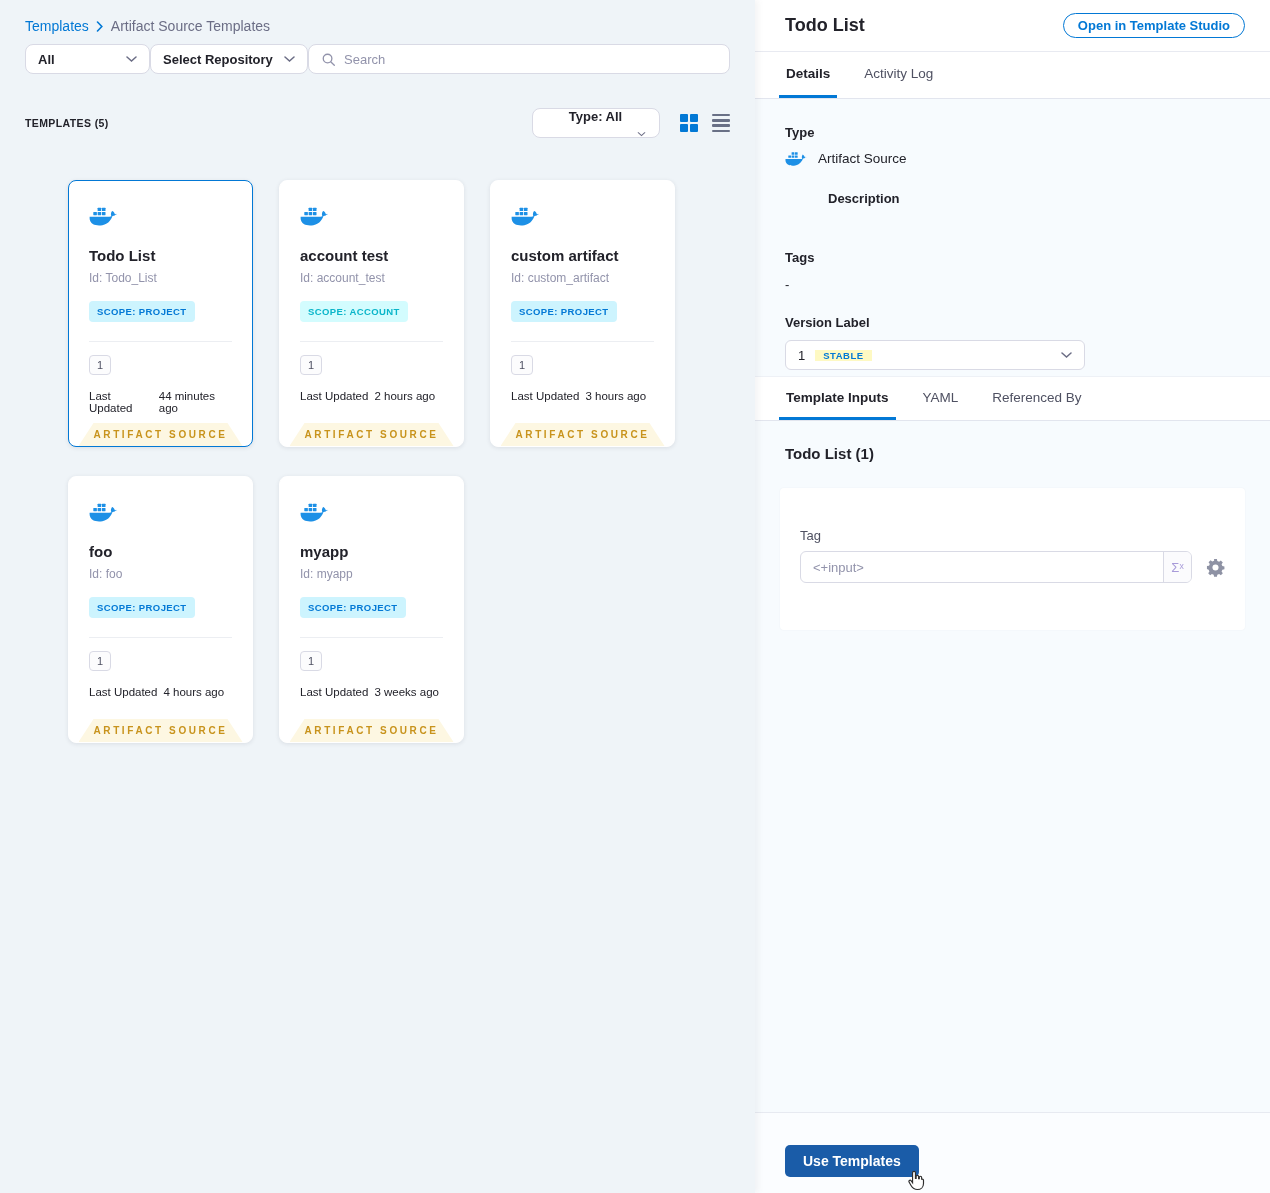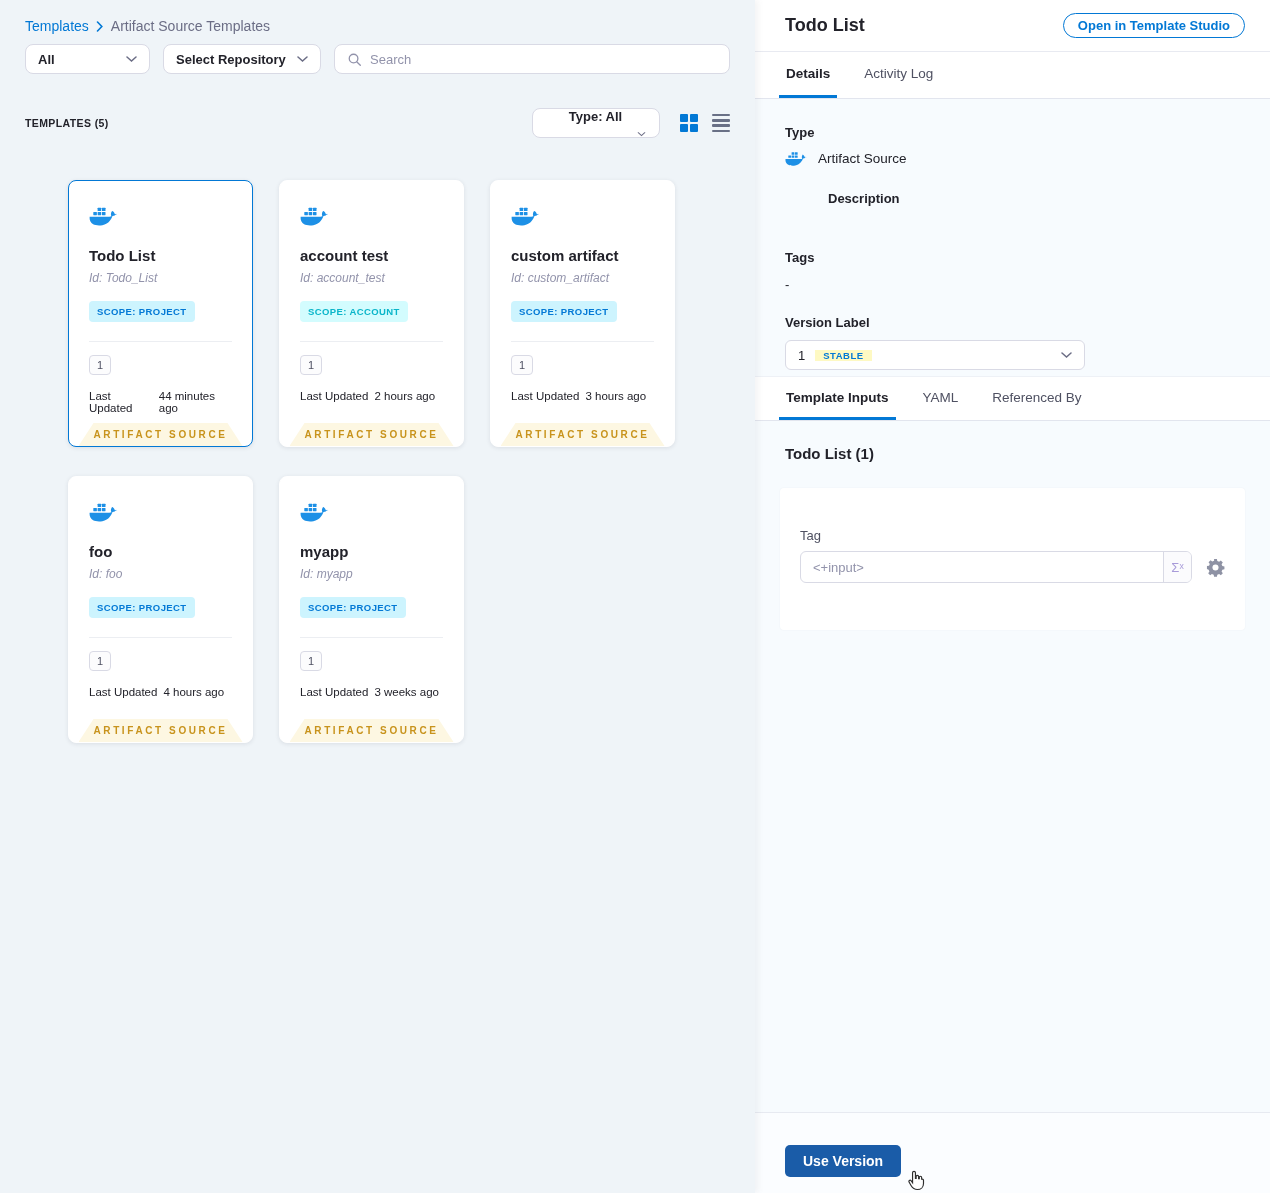--- a/index.html
+++ b/index.html
@@ -20,21 +20,21 @@
     position: relative;
   }
   .breadcrumb {
     padding: 18px 25px 0 25px;
     font-size: 14px;
     display: flex; align-items: center; gap: 7px;
   }
   .crumb-link { color: #0278d5; cursor: pointer; }
   .crumb-current { color: #6b6d85; }
   .filters {
-    display: flex; gap: 13px;
+    display: flex; 
     padding: 10px 25px 0 25px;
   }
   .select-pill {
     height: 30px; background: #fff;
     border: 1px solid #d9dae5; border-radius: 8px;
     display: flex; align-items: center;
     padding: 0 12px; gap: 8px;
     font-size: 13px; font-weight: bold; color: #22222a;
     cursor: pointer;
   }
@@ -80,21 +80,21 @@
     width: 185px; height: 267px;
     background: #fff; border: 1px solid #ffffff; border-radius: 8px;
     box-shadow: 0 1px 4px rgba(40,41,61,.10);
     position: relative;
     padding: 24px 20px 0 20px;
     cursor: pointer;
     overflow: hidden;
   }
   .card.selected { border: 1px solid #0278d5; }
   .card-title { margin-top: 16px; font-size: 15px; font-weight: bold; color: #22222a; }
-  .card-id { margin-top: 7px; font-size: 12px; color: #9293ab; font-style: italic; }
+  .card-id { margin-top: 7px; font-size: 12px; color: #9293ab; }
   .scope {
     display: inline-block; margin-top: 16px;
     font-size: 9.5px; font-weight: bold; letter-spacing: .4px;
     padding: 5px 8px; border-radius: 4px;
   }
   .scope-project { background: #cdf4fe; color: #0278d5; }
   .scope-account { background: #d3fcfe; color: #0ab5c9; }
   .card-divider { margin-top: 19px; border-top: 1px solid #eceef2; }
   .ver-chip {
     display: inline-block; margin-top: 13px;
@@ -458,21 +458,21 @@
           <svg width="19" height="19" viewBox="0 0 20 20">
               <path d="M8.5 1h3l.4 2.2 1.9.8 1.8-1.3 2.1 2.1-1.3 1.8.8 1.9 2.2.4v3l-2.2.4-.8 1.9 1.3 1.8-2.1 2.1-1.8-1.3-1.9.8-.4 2.2h-3l-.4-2.2-1.9-.8-1.8 1.3-2.1-2.1 1.3-1.8-.8-1.9L1 11.5v-3l2.2-.4.8-1.9-1.3-1.8 2.1-2.1 1.8 1.3 1.9-.8z" fill="#8e92a4"></path>
               <circle cx="10" cy="10" r="3.2" fill="#ffffff"></circle>
             </svg>
         </span>
       </div>
     </div>
   </div>
 
   <div class="panel-footer">
-    <button class="use-template-btn">Use Version</button>
+    <button class="use-template-btn">Use Templates</button>
     <span class="cursor-hand">
       <svg width="22" height="24" viewBox="0 0 32 34">
           <path fill="#ffffff" stroke="#2d2d2d" stroke-width="1.7" d="M11 5c0-1.2.9-2.1 2.1-2.1S15.2 3.8 15.2 5v8.2h1v-2.7c0-1 .8-1.8 1.8-1.8s1.8.8 1.8 1.8v3h1v-1.7c0-.9.7-1.7 1.7-1.7s1.7.8 1.7 1.7v2.4h1c.9 0 1.7.8 1.7 1.7v4.6c0 5.2-3.7 8.9-8.9 8.9-4.2 0-6.8-1.6-9-5.4l-3.1-5.5c-.5-.9-.2-2 .7-2.4.8-.4 1.7-.2 2.2.5l2.2 2.9z"></path>
         </svg>
     </span>
   </div>
 
 </div>
 
 </body></html>

